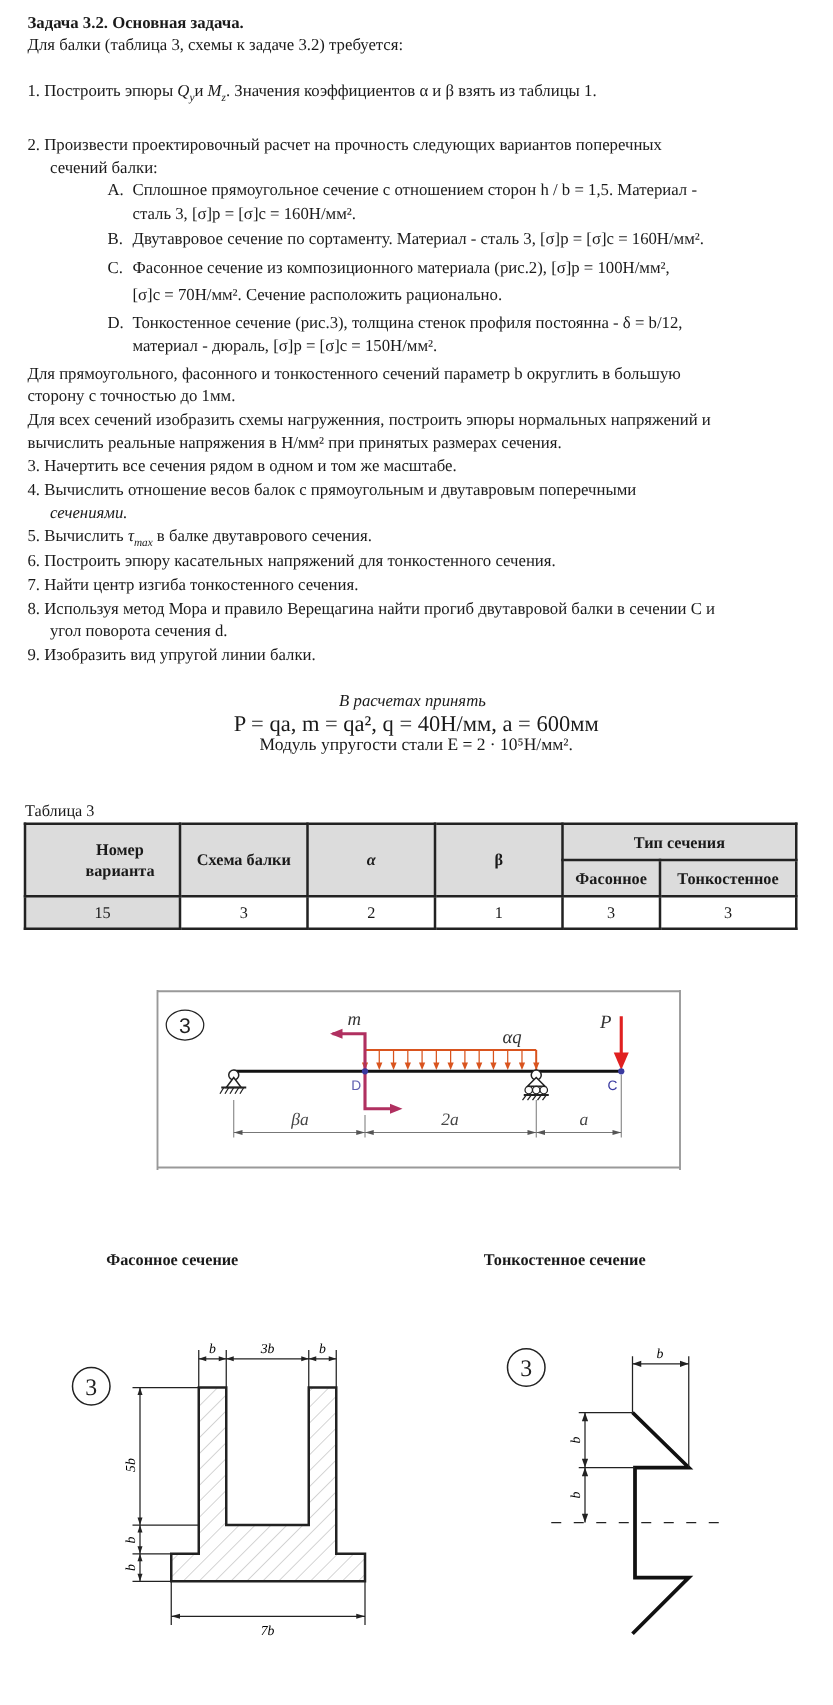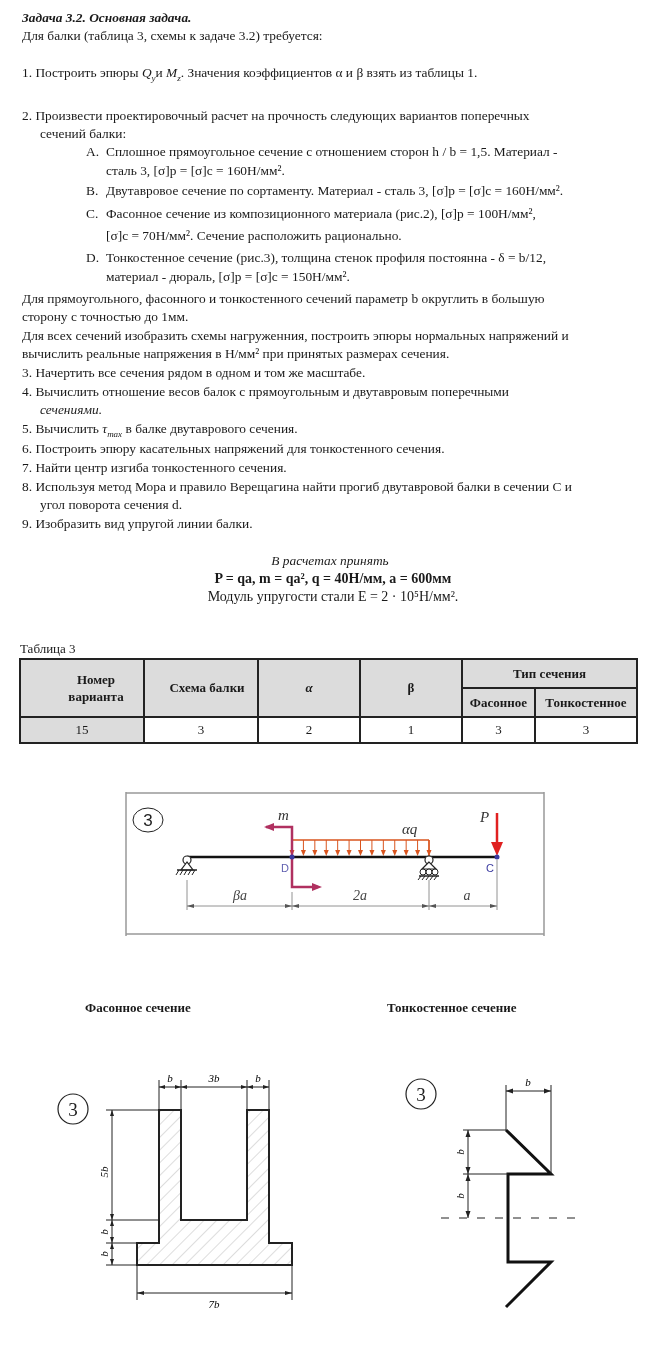--- a/index.html
+++ b/index.html
@@ -21,21 +21,21 @@
   table.t3 td {
     border: 2px solid #222; text-align: center; padding: 0; height: 20px;
   }
   table.t3 td.hd { background: #dcdcdc; font-weight: bold; }
   table.t3 td.shade { background: #dcdcdc; }
   .fig-title { position: absolute; font-weight: bold; font-size: 13px; white-space: nowrap; }
 </style>
 </head>
 <body>
 
-<div class="line bold" style="top:9px;font-style:italic;">Задача 3.2. Основная задача.</div>
+<div class="line bold" style="top:9px;">Задача 3.2. Основная задача.</div>
 <div class="line" style="top:27px;">Для балки (таблица 3, схемы к задаче 3.2) требуется:</div>
 
 <div class="line" style="top:64px;font-family:Liberation Serif, serif;">
   <span>1. Построить эпюры </span>
   <span class="ital">Q</span><sub class="ital">y</sub><span>и </span><span class="ital">M</span><sub class="ital">z</sub><span>. Значения коэффициентов α и β взять из таблицы 1.</span>
 </div>
 
 <div class="line" style="top:107px;">2. Произвести проектировочный расчет на прочность следующих вариантов поперечных</div>
 <div class="line" style="top:125px; left:40px;">сечений балки:</div>
 
@@ -65,32 +65,32 @@
 <div class="line" style="top:420px;">
   <span>5. Вычислить </span><span class="ital">τ</span><sub class="ital">max</sub><span> в балке двутаврового сечения.</span>
 </div>
 <div class="line" style="top:440px;">6. Построить эпюру касательных напряжений для тонкостенного сечения.</div>
 <div class="line" style="top:459px;">7. Найти центр изгиба тонкостенного сечения.</div>
 <div class="line" style="top:478px;">8. Используя метод Мора и правило Верещагина найти прогиб двутавровой балки в сечении С и</div>
 <div class="line" style="top:496px; left:40px;">угол поворота сечения d.</div>
 <div class="line" style="top:515px;">9. Изобразить вид упругой линии балки.</div>
 
 <div class="abs center ital" style="top:552px; left:0; width:660px; line-height:18px;">В расчетах принять</div>
-<div class="abs center" style="top:570px; left:0; width:666px; line-height:18px; font-size:14px;font-weight:bold;">P = qa, m = qa², q = 40Н/мм, a = 600мм</div>
+<div class="abs center" style="top:570px; left:0; width:666px; line-height:18px; font-size:18px;">P = qa, m = qa², q = 40Н/мм, a = 600мм</div>
 <div class="abs center" style="top:588px; left:0; width:666px; line-height:18px; font-size:14px;">Модуль упругости стали E = 2 · 10⁵Н/мм².</div>
 
 <div class="abs" style="top:641px; left:20px; font-size:13px;">Таблица 3</div>
 <table class="t3">
   <tbody>
       <tr>
     <td class="hd" rowspan="2" style="width:94px; line-height:17px;padding-left:28px;">
       <span>Номер</span><br>
       <span>варианта</span>
     </td>
-    <td class="hd" rowspan="2" style="width:100px;padding-left:12px;">Схема балки</td>
+    <td class="hd" rowspan="2" style="width:100px;">Схема балки</td>
     <td class="hd ital" rowspan="2" style="width:100px;">α</td>
     <td class="hd" rowspan="2" style="width:100px;">β</td>
     <td class="hd" colspan="2" style="height:27px;">Тип сечения</td>
   </tr>
   <tr>
     <td class="hd" style="height:27px;">Фасонное</td>
     <td class="hd">Тонкостенное</td>
   </tr>
   <tr>
     <td class="shade" style="height:24px;margin-left:28px;">15</td>

